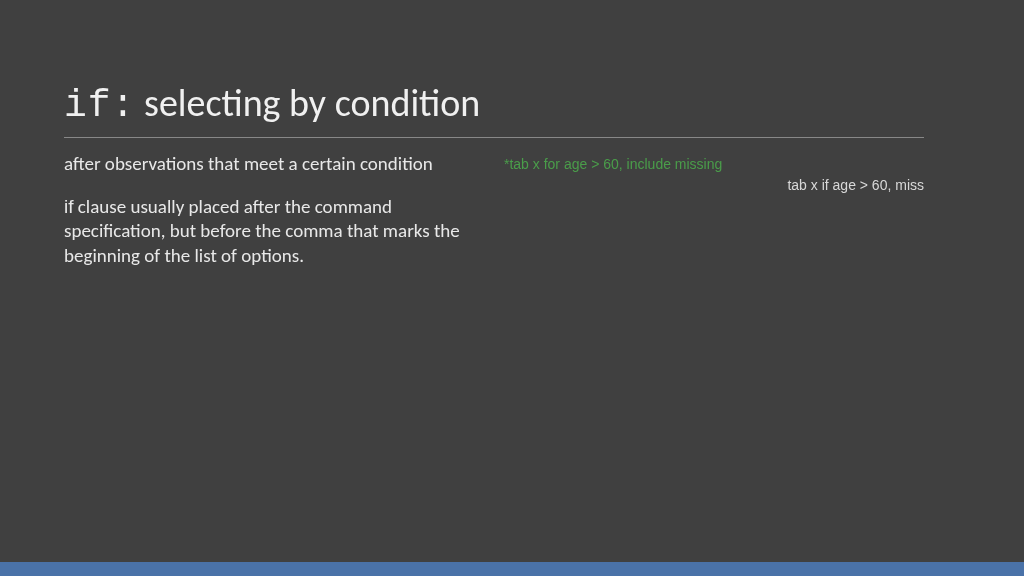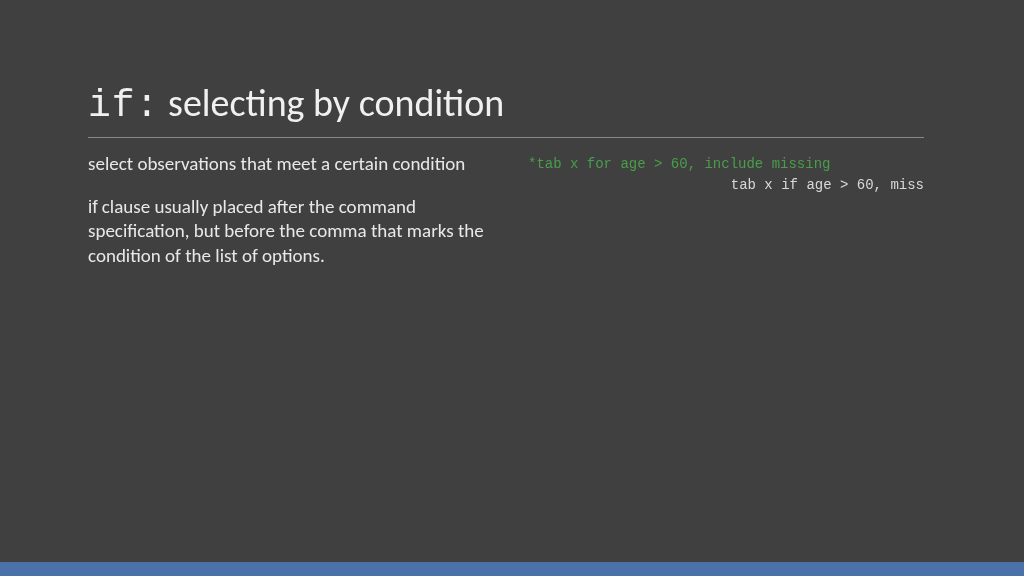--- a/index.html
+++ b/index.html
@@ -10,21 +10,21 @@
     body {
       width: 1024px;
       height: 576px;
       background: #404040;
       font-family: 'Segoe UI', 'Calibri', sans-serif;
       color: #e8e8e8;
       position: relative;
       overflow: hidden;
     }
     .content {
-      padding: 80px 100px 0 88px;
+      padding: 80px 100px 0 64px;
     }
     .title {
       font-size: 38px;
       font-weight: 300;
       color: #f0f0f0;
       padding-bottom: 10px;
       border-bottom: 1px solid #888;
       margin-bottom: 14px;
     }
     .title .mono {
@@ -46,21 +46,21 @@
       font-size: 19px;
       font-weight: 300;
       line-height: 1.3;
       color: #e8e8e8;
       margin-bottom: 18px;
     }
     .para .mono {
       font-family: Liberation Sans, sans-serif;
     }
     .code-line {
-      font-family: Liberation Mono, monospace;
+      font-family: Liberation Sans, sans-serif;
       font-size: 14px;
       line-height: 1.5;
       white-space: pre;
     }
     .comment {
       color: #4a9d4a;
     }
     .code {
       color: #d8d8d8;
       text-align: right;
@@ -76,23 +76,23 @@
   </style>
 </head>
 <body>
 
 <div class="content">
   <h1 class="title">
     <span class="mono">if:</span><span>  selecting by condition</span>
   </h1>
   <div class="columns">
     <div class="left-col">
-      <p class="para">select observations that meet a certain condition</p>
+      <p class="para">after observations that meet a certain condition</p>
       <p class="para">
-        <span class="mono">if</span><span> clause usually placed after the command specification, but before the comma that marks the condition of the list of options.</span>
+        <span class="mono">if</span><span> clause usually placed after the command specification, but before the comma that marks the beginning of the list of options.</span>
       </p>
     </div>
     <div class="right-col">
       <div class="code-line comment">*tab x for age &gt; 60, include missing</div>
       <div class="code-line code">tab x if age &gt; 60, miss</div>
     </div>
   </div>
 </div>
 
 <div class="footer-bar"></div>

